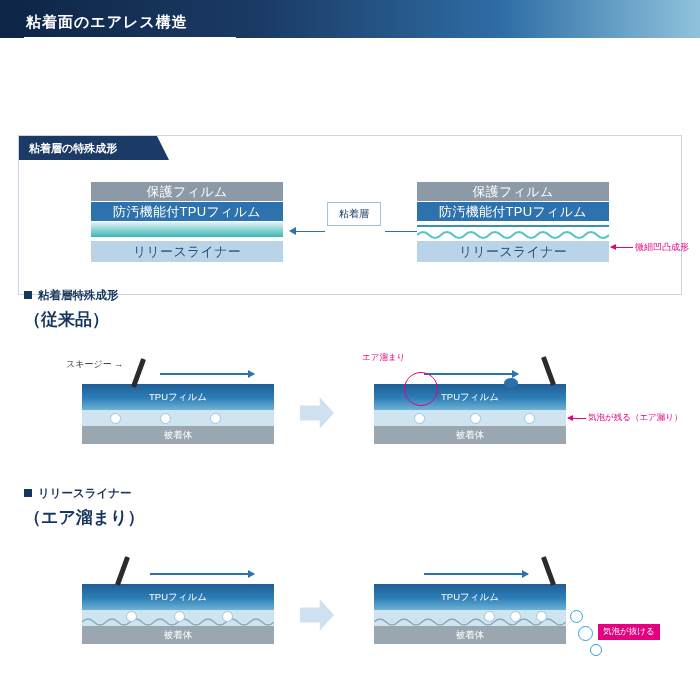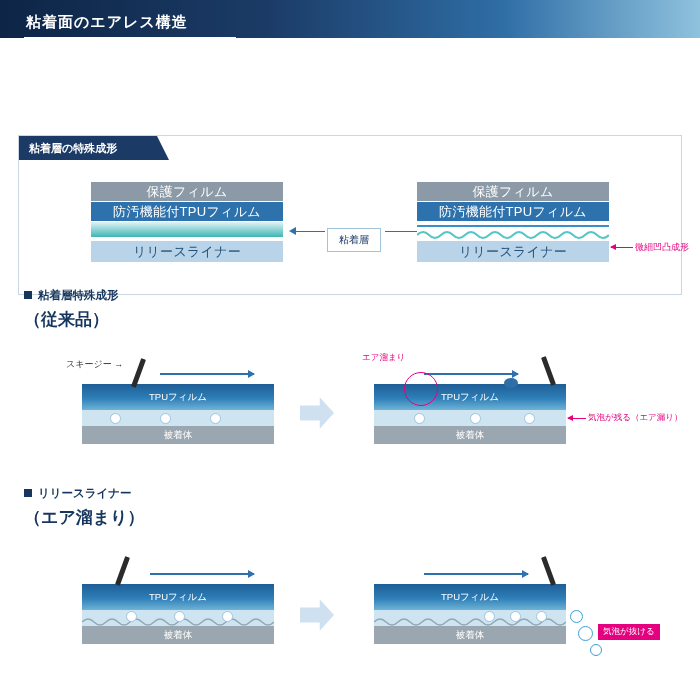--- a/index.html
+++ b/index.html
@@ -254,21 +254,21 @@
     <div class="layer lay-adh-flat" style="top:40px; height:15px;"></div>
     <div class="layer lay-gap" style="top:55px; height:4px;"></div>
     <div class="layer lay-liner" style="top:59px; height:21px; line-height:21px;">
       <span>リリースライナー</span>
     </div>
   </div>
 
   <div class="arrow-line" style="left:272px; top:95px; width:34px;"></div>
   <div style="position:absolute;left:270px;top:91px;border-right:7px solid #2e72ad;border-top:4px solid transparent;border-bottom:4px solid transparent;"></div>
 
-  <div class="adh-box" style="left:308px; top:92px; width:52px; height:22px;">
+  <div class="adh-box" style="left:308px; top:66px; width:52px; height:22px;">
     <span>粘着層</span>
   </div>
 
   <div class="arrow-line" style="left:366px; top:95px; width:34px;"></div>
   <div style="position:absolute;left:398px;top:91px;border-left:7px solid #2e72ad;border-top:4px solid transparent;border-bottom:4px solid transparent;"></div>
 
   <div class="stack" style="left:398px; top:46px; width:192px; height:82px;">
     <div class="layer lay-protect" style="top:0; height:19px; line-height:19px;">
       <span>保護フィルム</span>
     </div>

